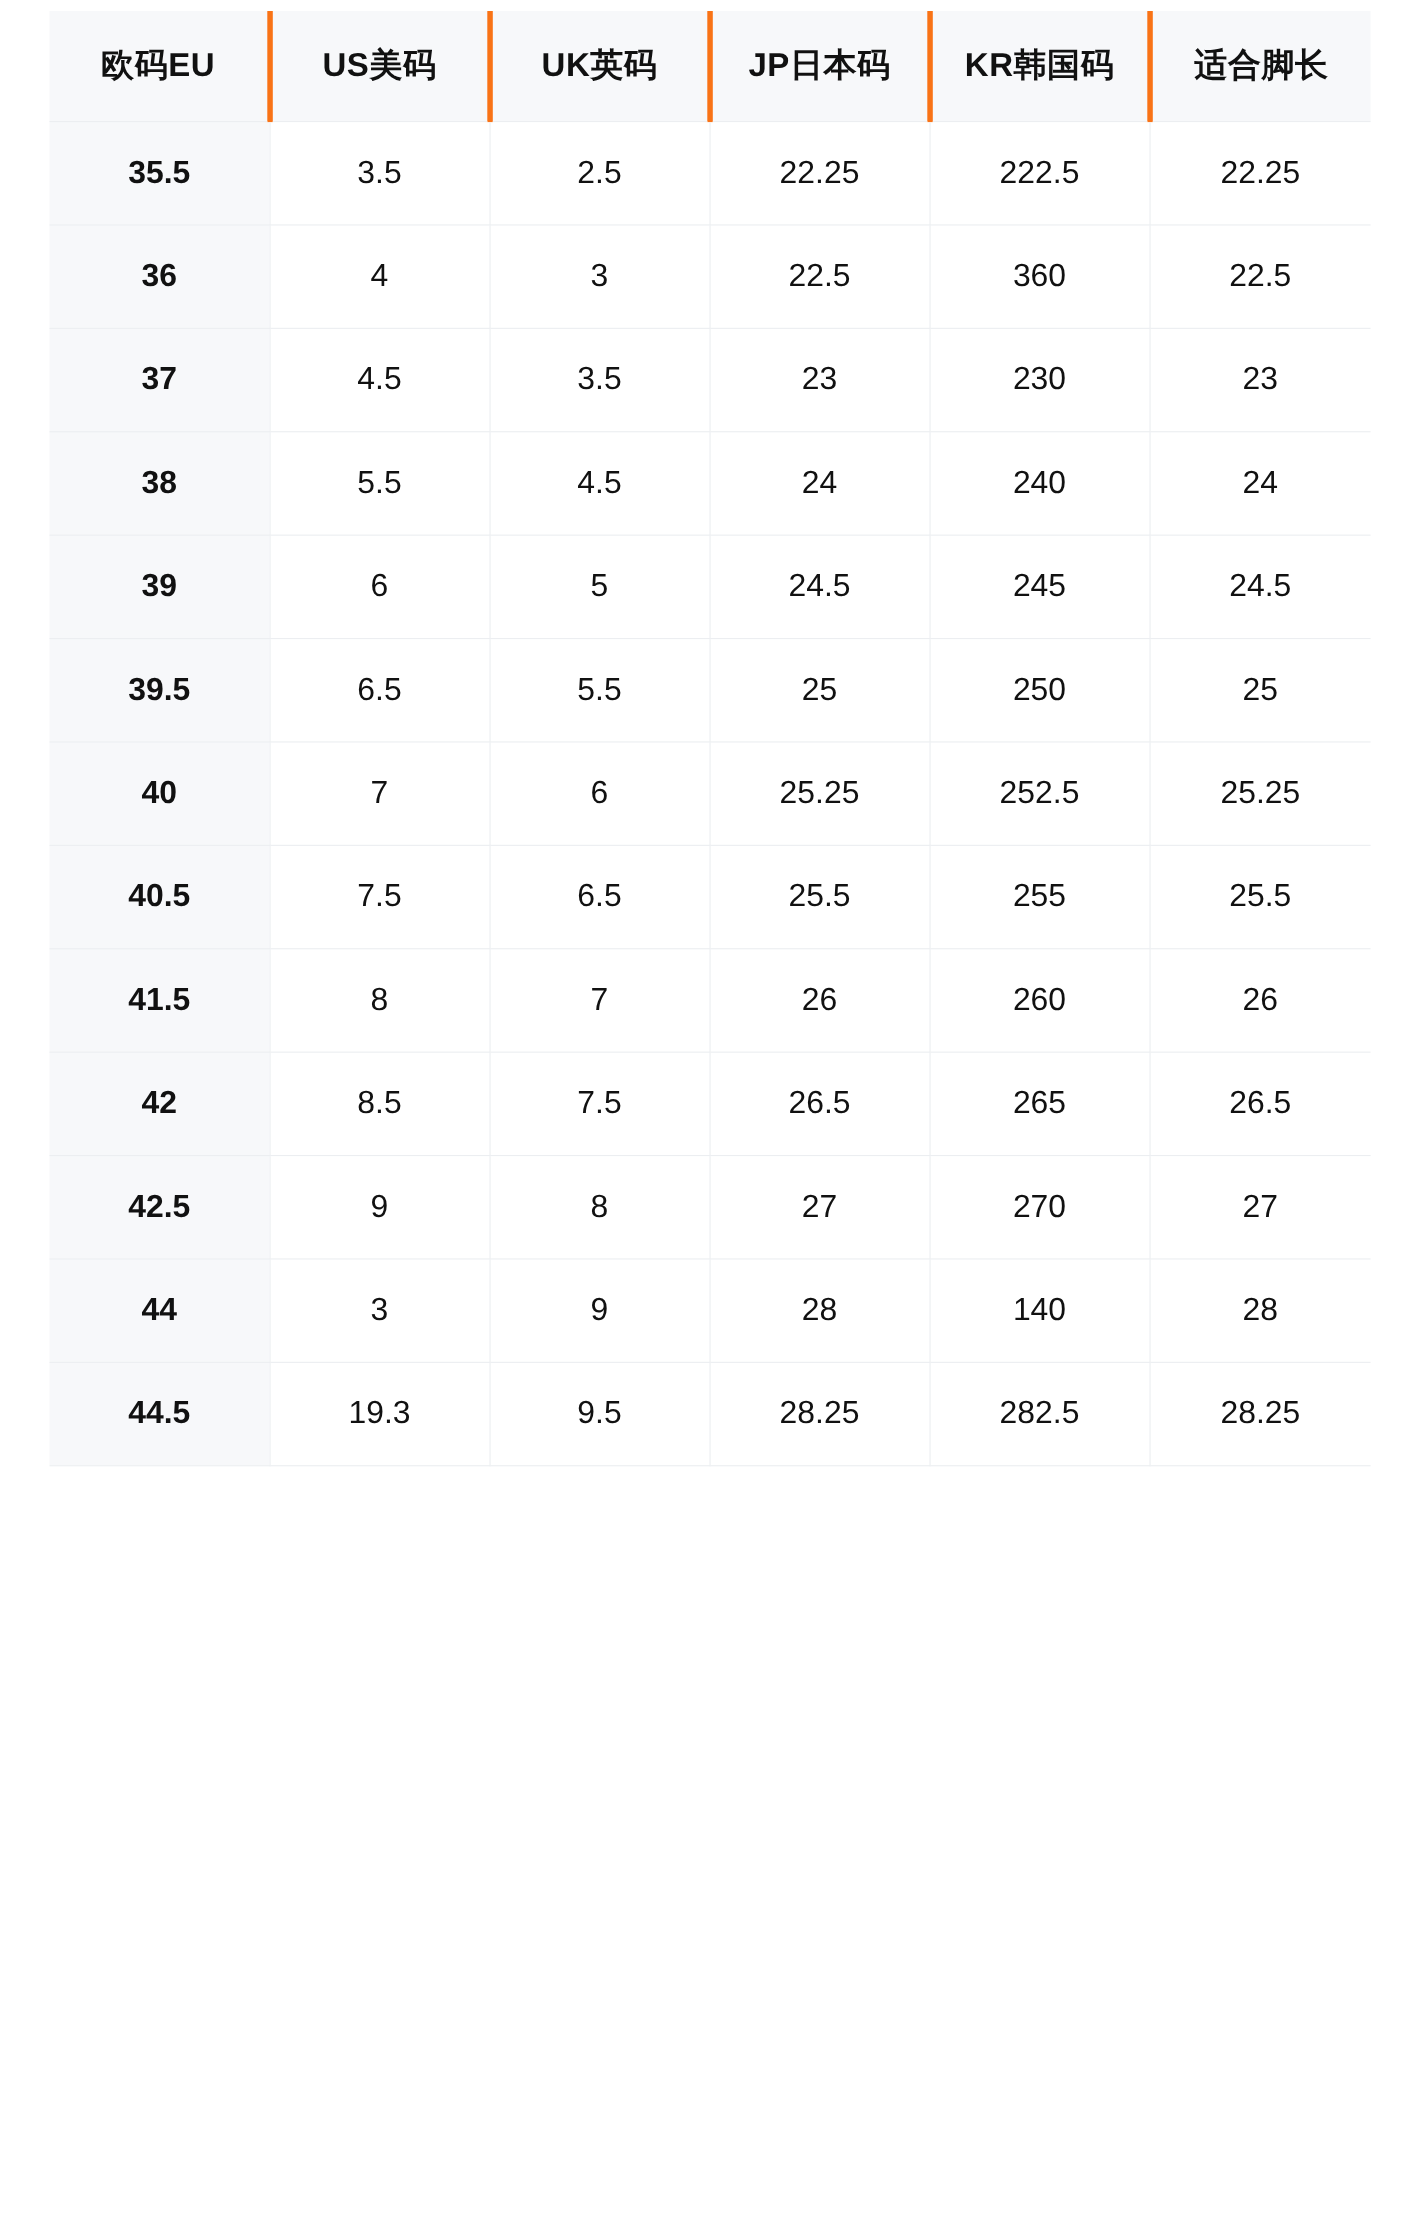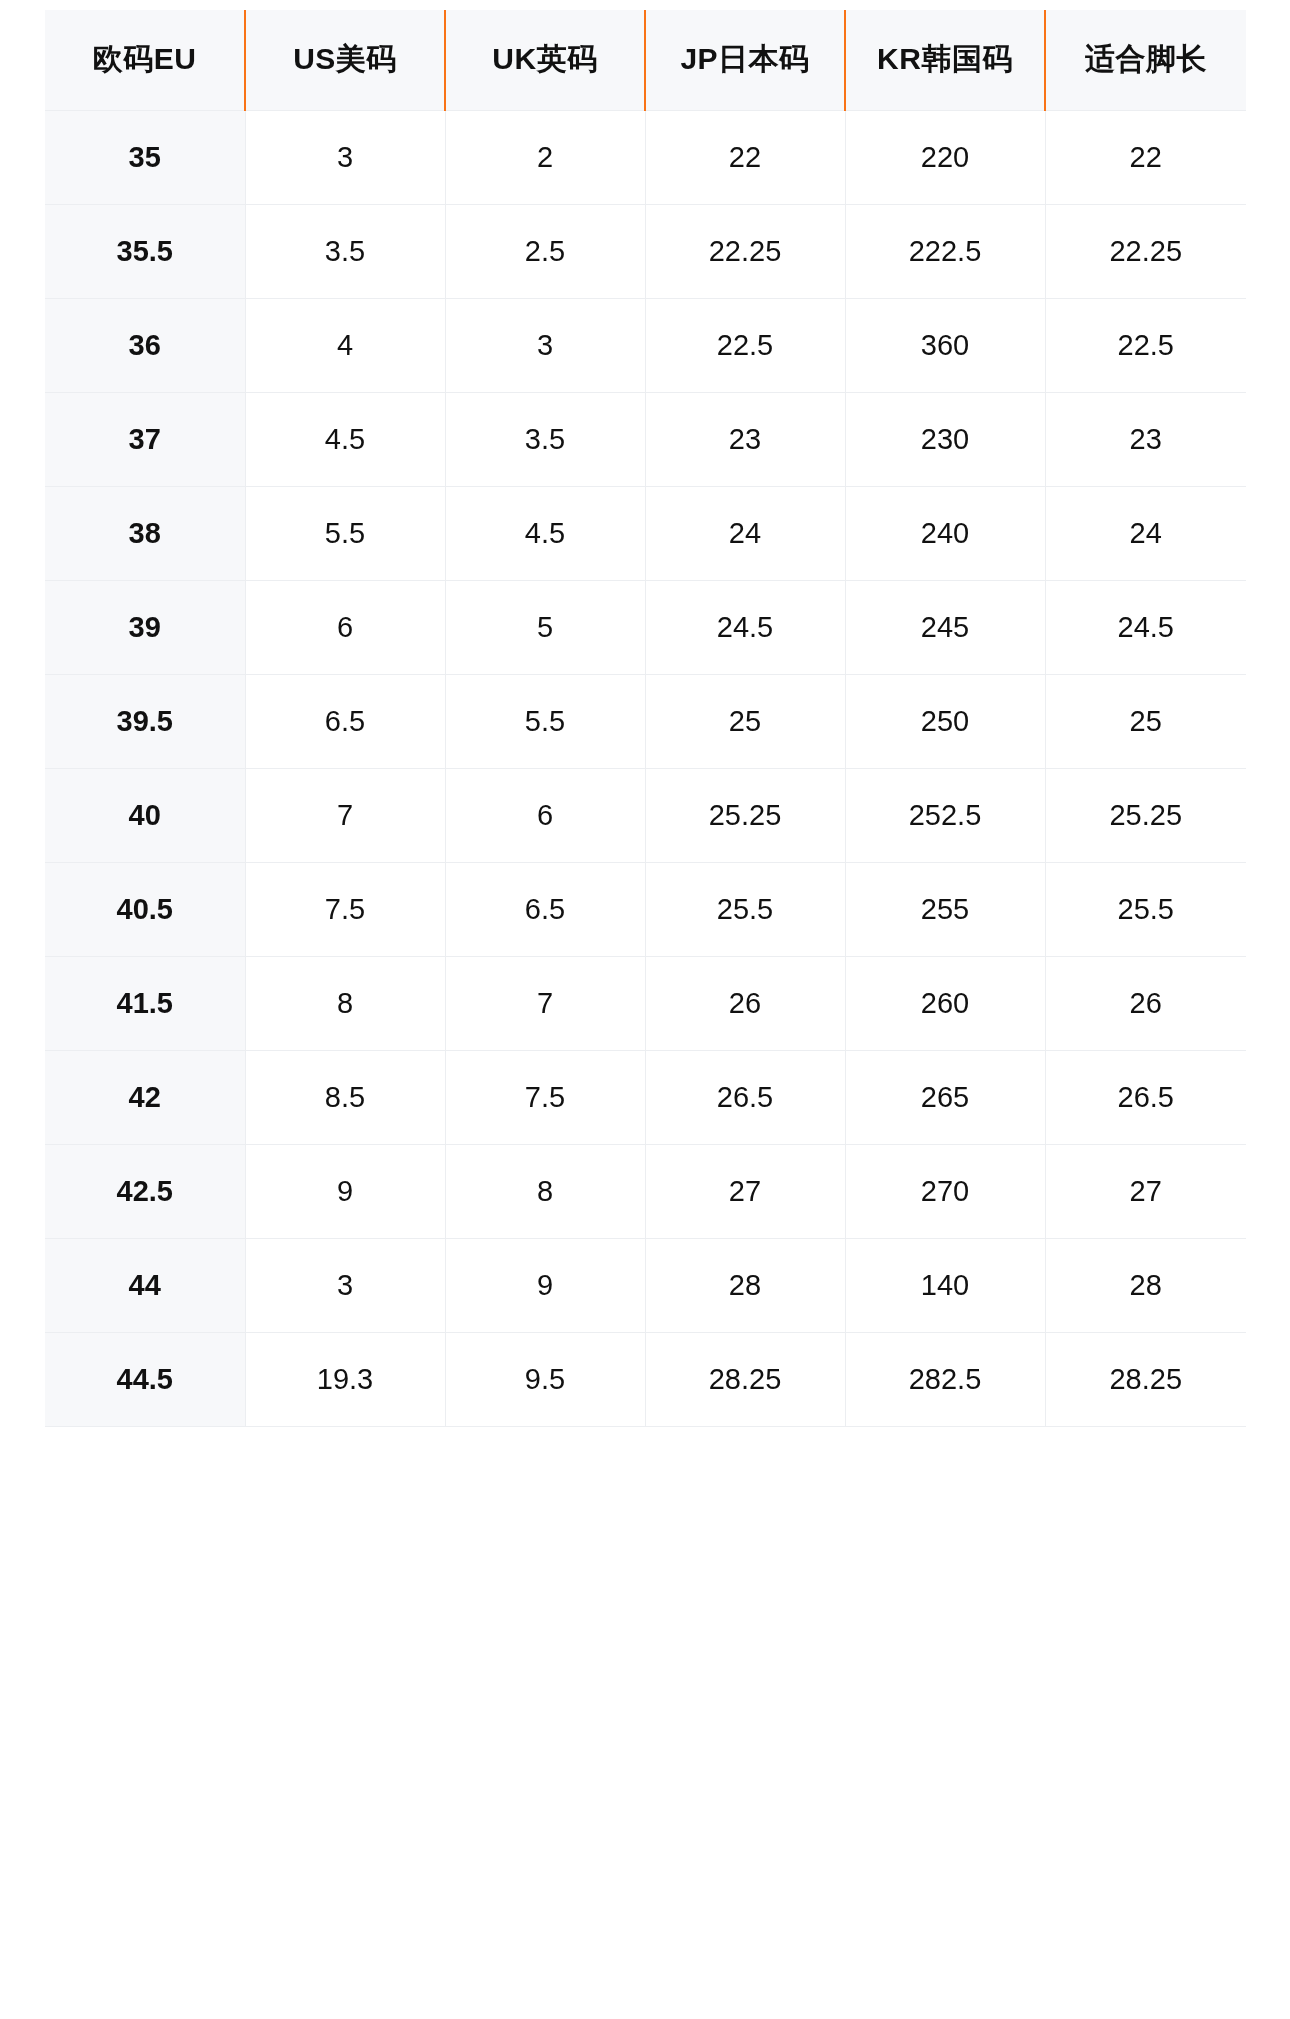--- a/index.html
+++ b/index.html
@@ -35,21 +35,21 @@
   table#size-table col.c-eu  { width: 200px; }
   table#size-table col.c-us  { width: 200px; }
   table#size-table col.c-uk  { width: 200px; }
   table#size-table col.c-jp  { width: 200px; }
   table#size-table col.c-kr  { width: 200px; }
   table#size-table col.c-len { width: 201px; }
 
   thead th {
     height: 100px;
     background: #f7f8fa;
-    border-right: 2px solid #f97316;
+    border-right: 5px solid #f97316;
     border-bottom: 1px solid #eceef1;
     font-size: 30px;
     font-weight: bold;
     color: #111111;
     text-align: center;
     vertical-align: middle;
     letter-spacing: 0.5px;
   }
   thead th:last-child { border-right: none; }
 
@@ -89,28 +89,20 @@
           <th>欧码EU</th>
           <th>US美码</th>
           <th>UK英码</th>
           <th>JP日本码</th>
           <th>KR韩国码</th>
           <th>适合脚长</th>
         </tr>
       </thead>
       <tbody id="size-table-body">
           <tr>
-            <td class="eu-cell">35</td>
-            <td>3</td>
-            <td>2</td>
-            <td>22</td>
-            <td>220</td>
-            <td>22</td>
-          </tr>
-          <tr>
             <td class="eu-cell">35.5</td>
             <td>3.5</td>
             <td>2.5</td>
             <td>22.25</td>
             <td>222.5</td>
             <td>22.25</td>
           </tr>
           <tr>
             <td class="eu-cell">36</td>
             <td>4</td>

